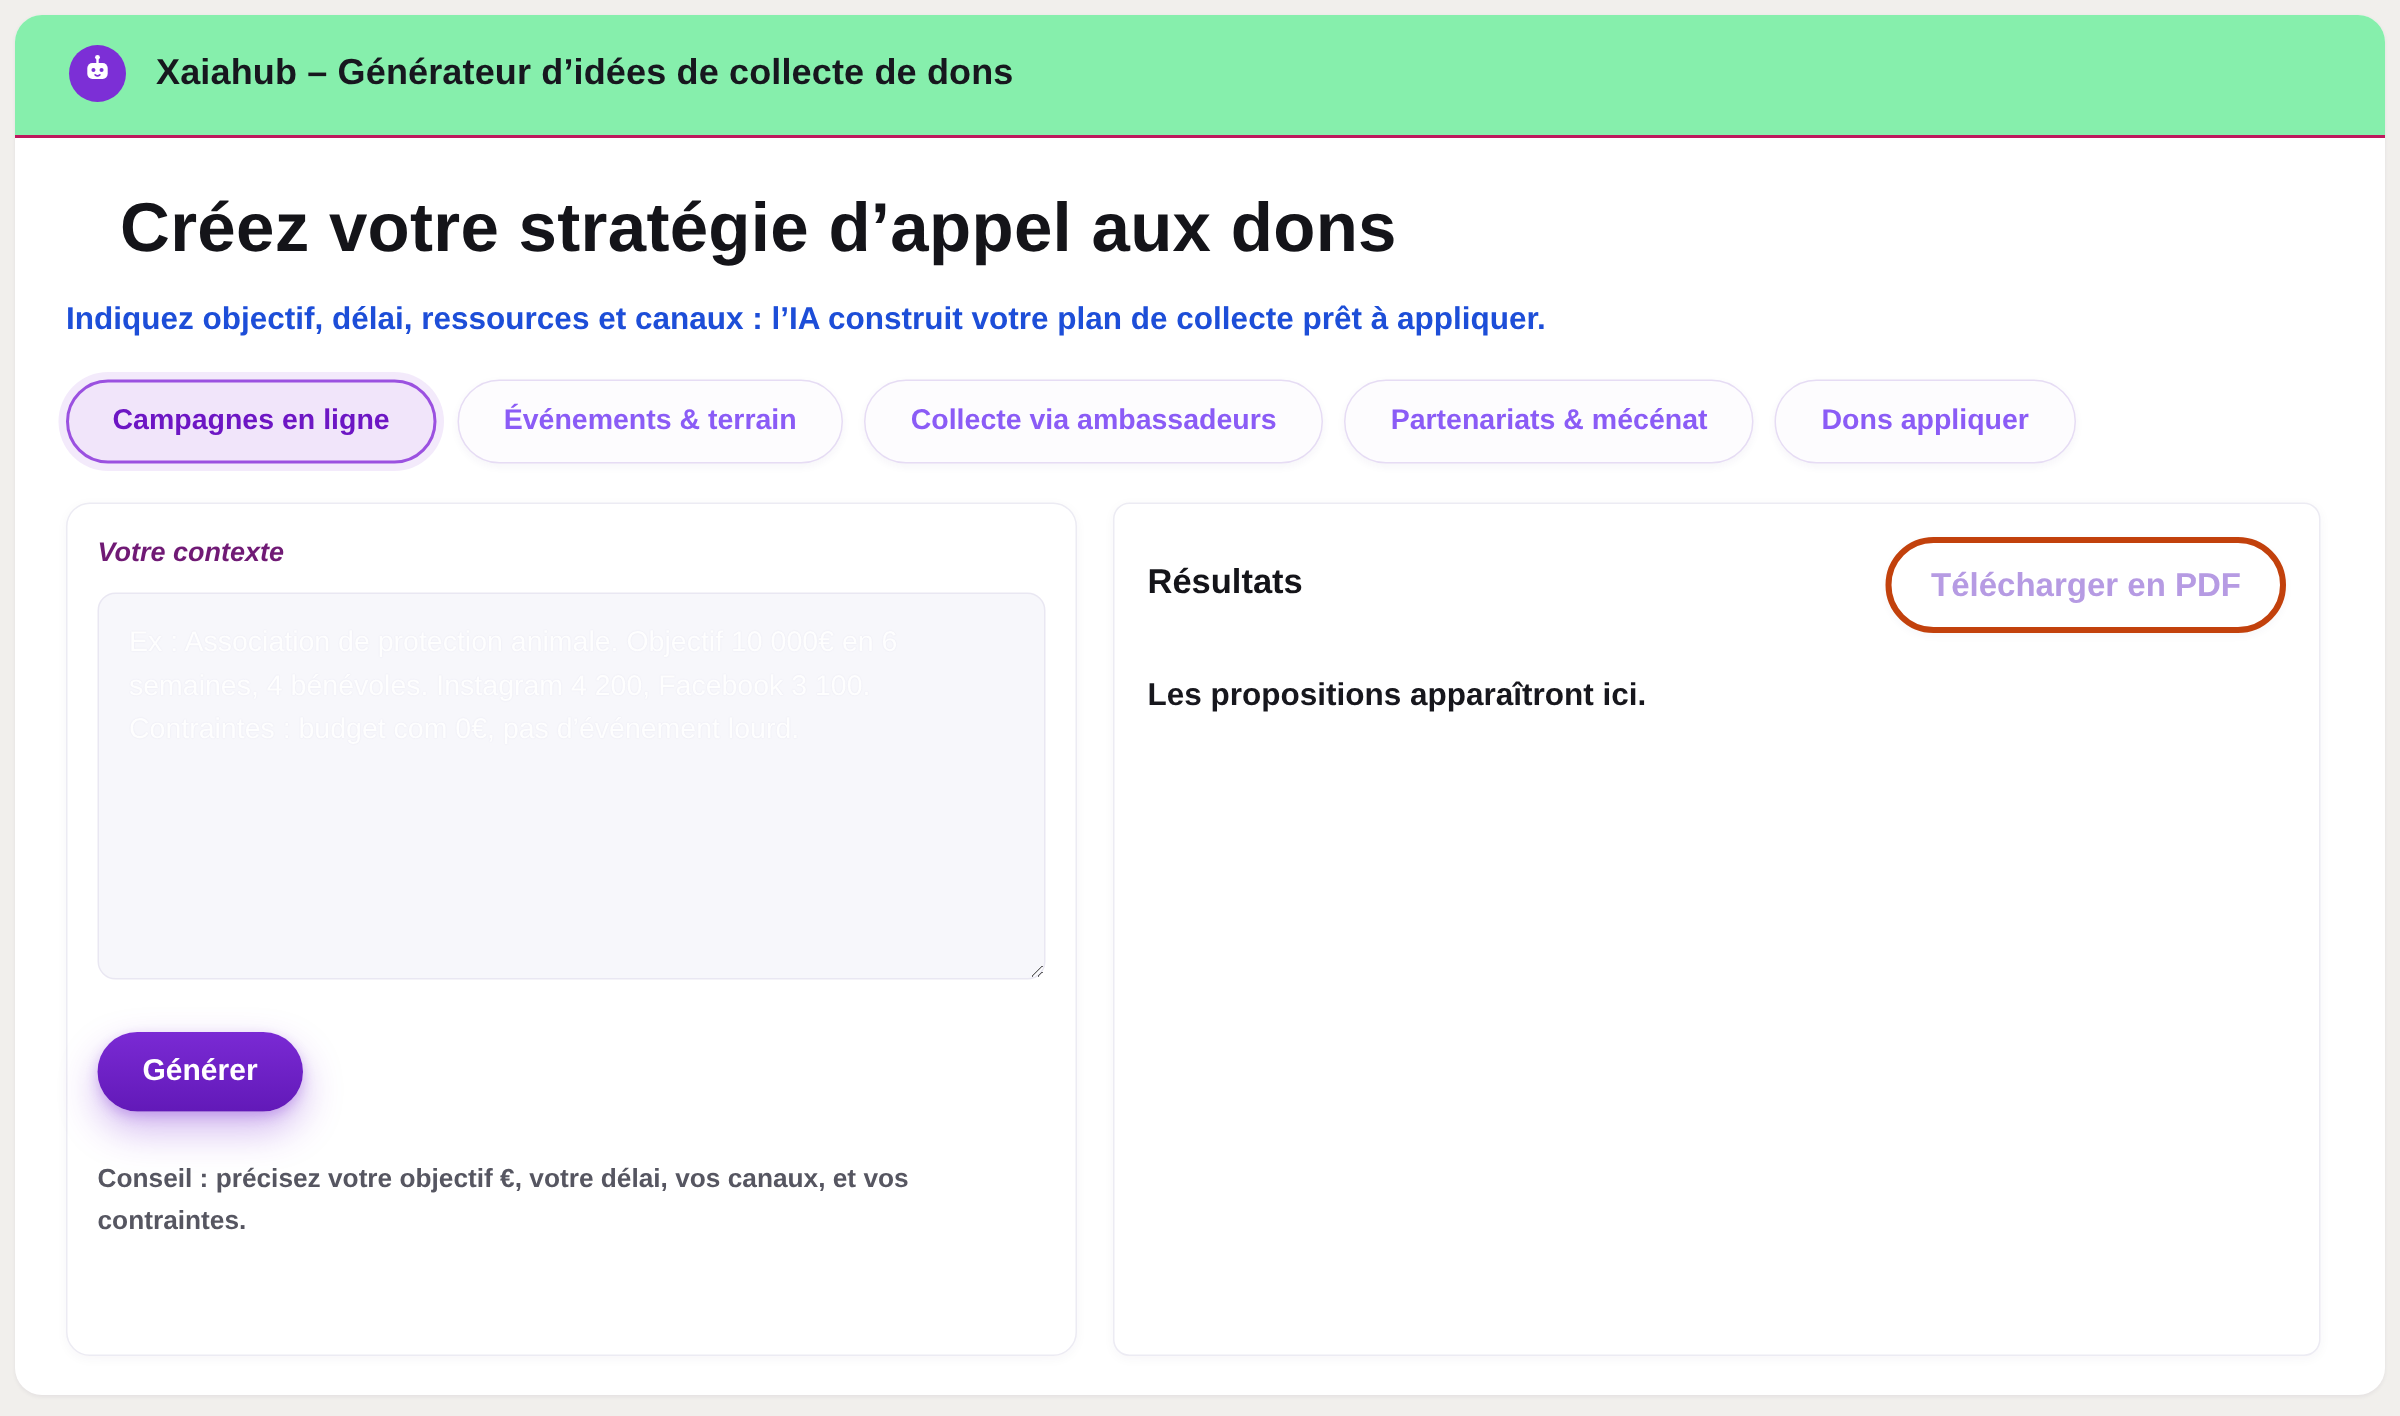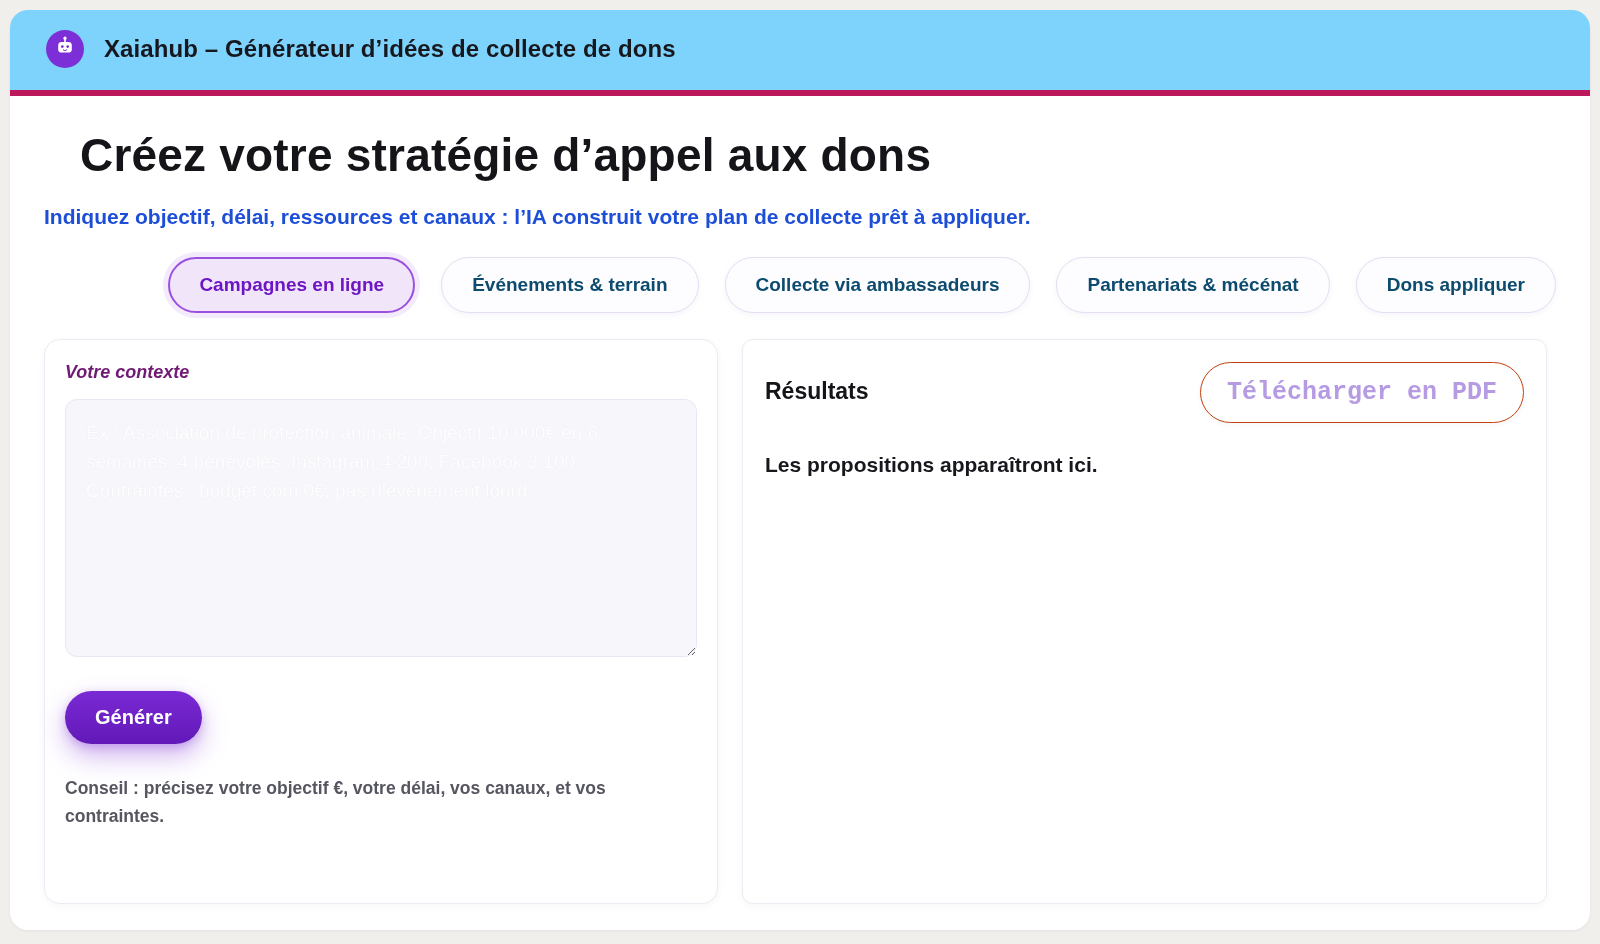--- a/index.html
+++ b/index.html
@@ -15,22 +15,22 @@
     background: #ffffff;
     border-radius: 18px;
     min-height: 920px;
     overflow: hidden;
     box-shadow: 0 1px 3px rgba(30,20,60,0.06);
     display: flex;
     flex-direction: column;
   }
   
   .app-header {
-    background: #7dd3fc;
-    border-bottom: 6px solid #be185d;
+    background: #86efac;
+    border-bottom: 2px solid #be185d;
     padding: 20px 36px 22px 36px;
     display: flex;
     align-items: center;
     gap: 20px;
   }
   .logo-badge {
     width: 38px; height: 38px; flex: 0 0 auto;
     border-radius: 50%;
     background: #7c2fd6;
     display: flex; align-items: center; justify-content: center;
@@ -65,29 +65,28 @@
   .hero-subtitle {
     margin-top: 24px;
     font-size: 21px;
     font-weight: 600;
     color: #1d4ed8;
   }
   
   .tabs {
     margin-top: 28px;
     display: flex;
-    gap: 26px;
+    gap: 14px;
     flex-wrap: wrap;
-    justify-content: flex-end;
   }
   .tab {
     font-family: "Liberation Sans", sans-serif;
     font-size: 19px;
     font-weight: 600;
-    color: #0c4a6e;
+    color: #8b5cf6;
     background: #fdfcfe;
     border: 1px solid #e6dcf4;
     border-radius: 999px;
     padding: 16px 30px;
     cursor: pointer;
     box-shadow: 0 2px 6px rgba(60,40,110,0.05);
     white-space: nowrap;
   }
   .tab.active {
     background: #f1e5fa;
@@ -170,26 +169,26 @@
     justify-content: space-between;
     gap: 16px;
   }
   .results-title {
     font-size: 23px;
     font-weight: 700;
     color: #141419;
     margin-top: 16px;
   }
   .pdf-btn {
-    font-family: Liberation Mono, monospace;
-    font-size: 25px;
+    font-family: Liberation Sans, sans-serif;
+    font-size: 22px;
     font-weight: 700;
     color: #b69be3;
     background: #ffffff;
-    border: 1px solid #c2410c;
+    border: 4px solid #c2410c;
     border-radius: 999px;
     padding: 15px 26px;
     cursor: pointer;
     white-space: nowrap;
     box-shadow: 0 2px 6px rgba(60,40,110,0.04);
   }
   .results-empty {
     margin-top: 30px;
     font-size: 21px;
     font-weight: 700;

